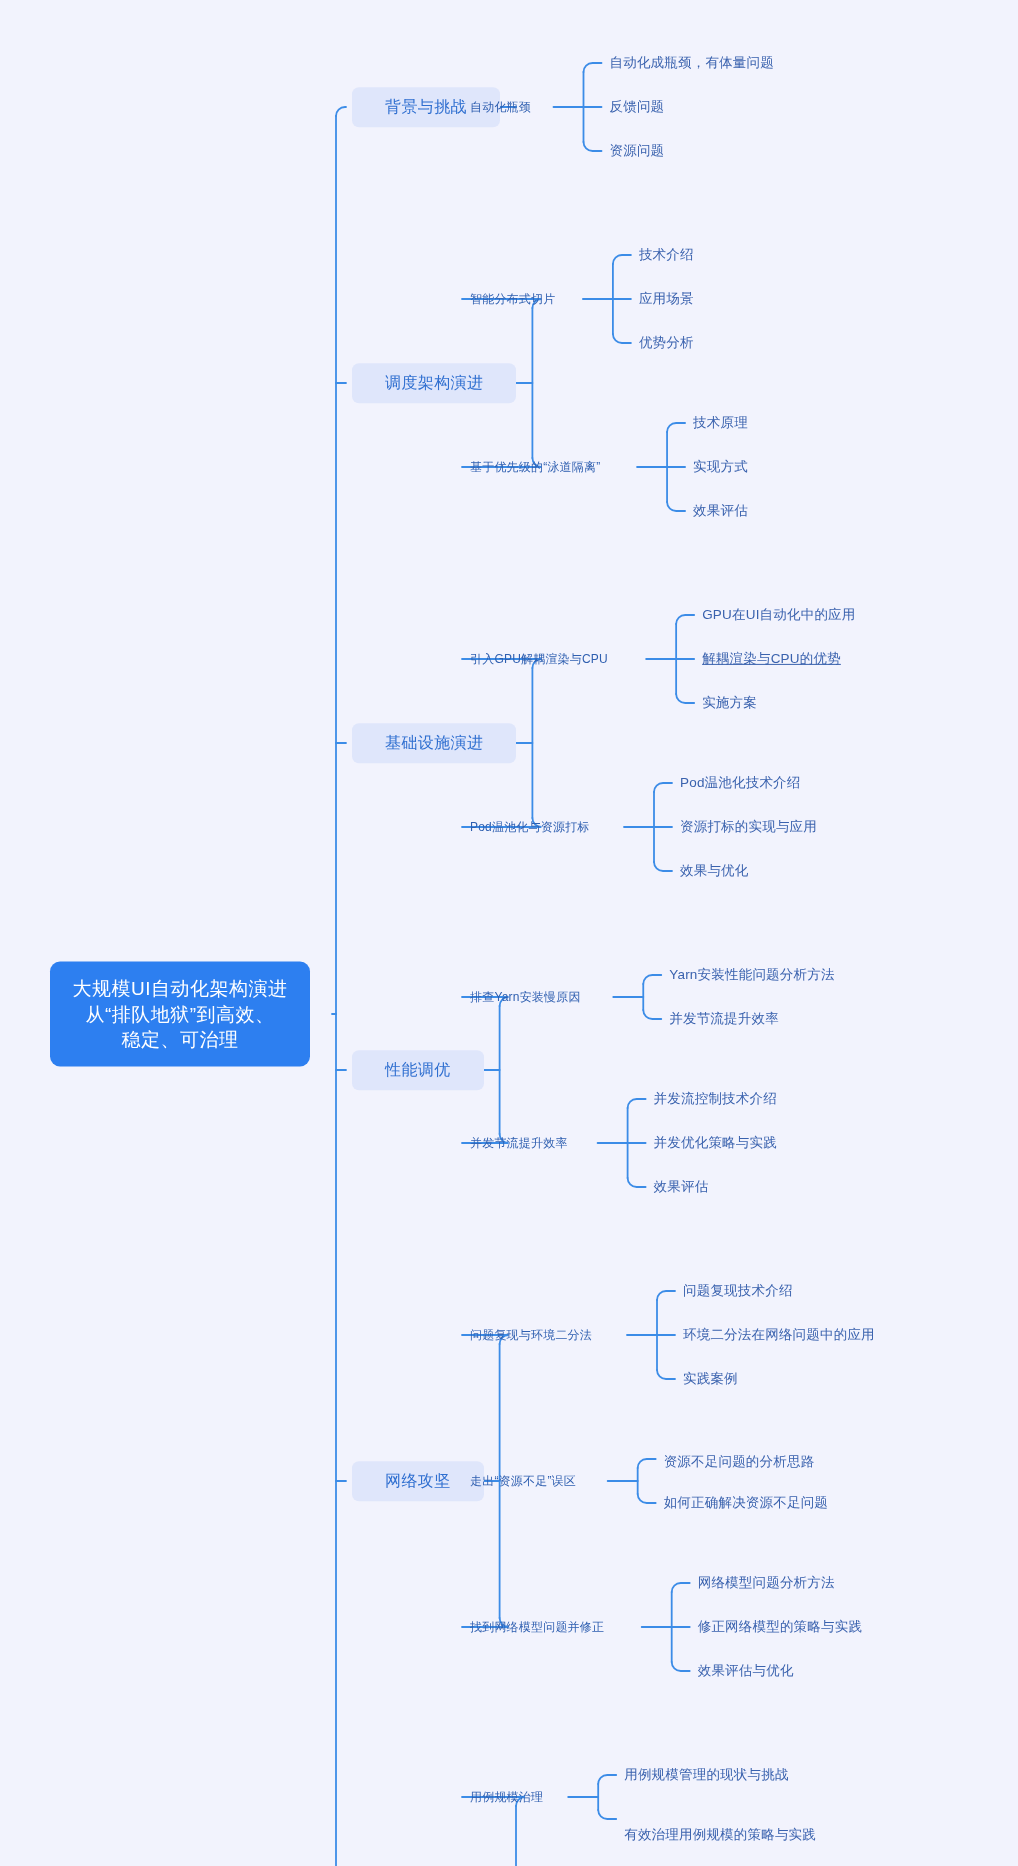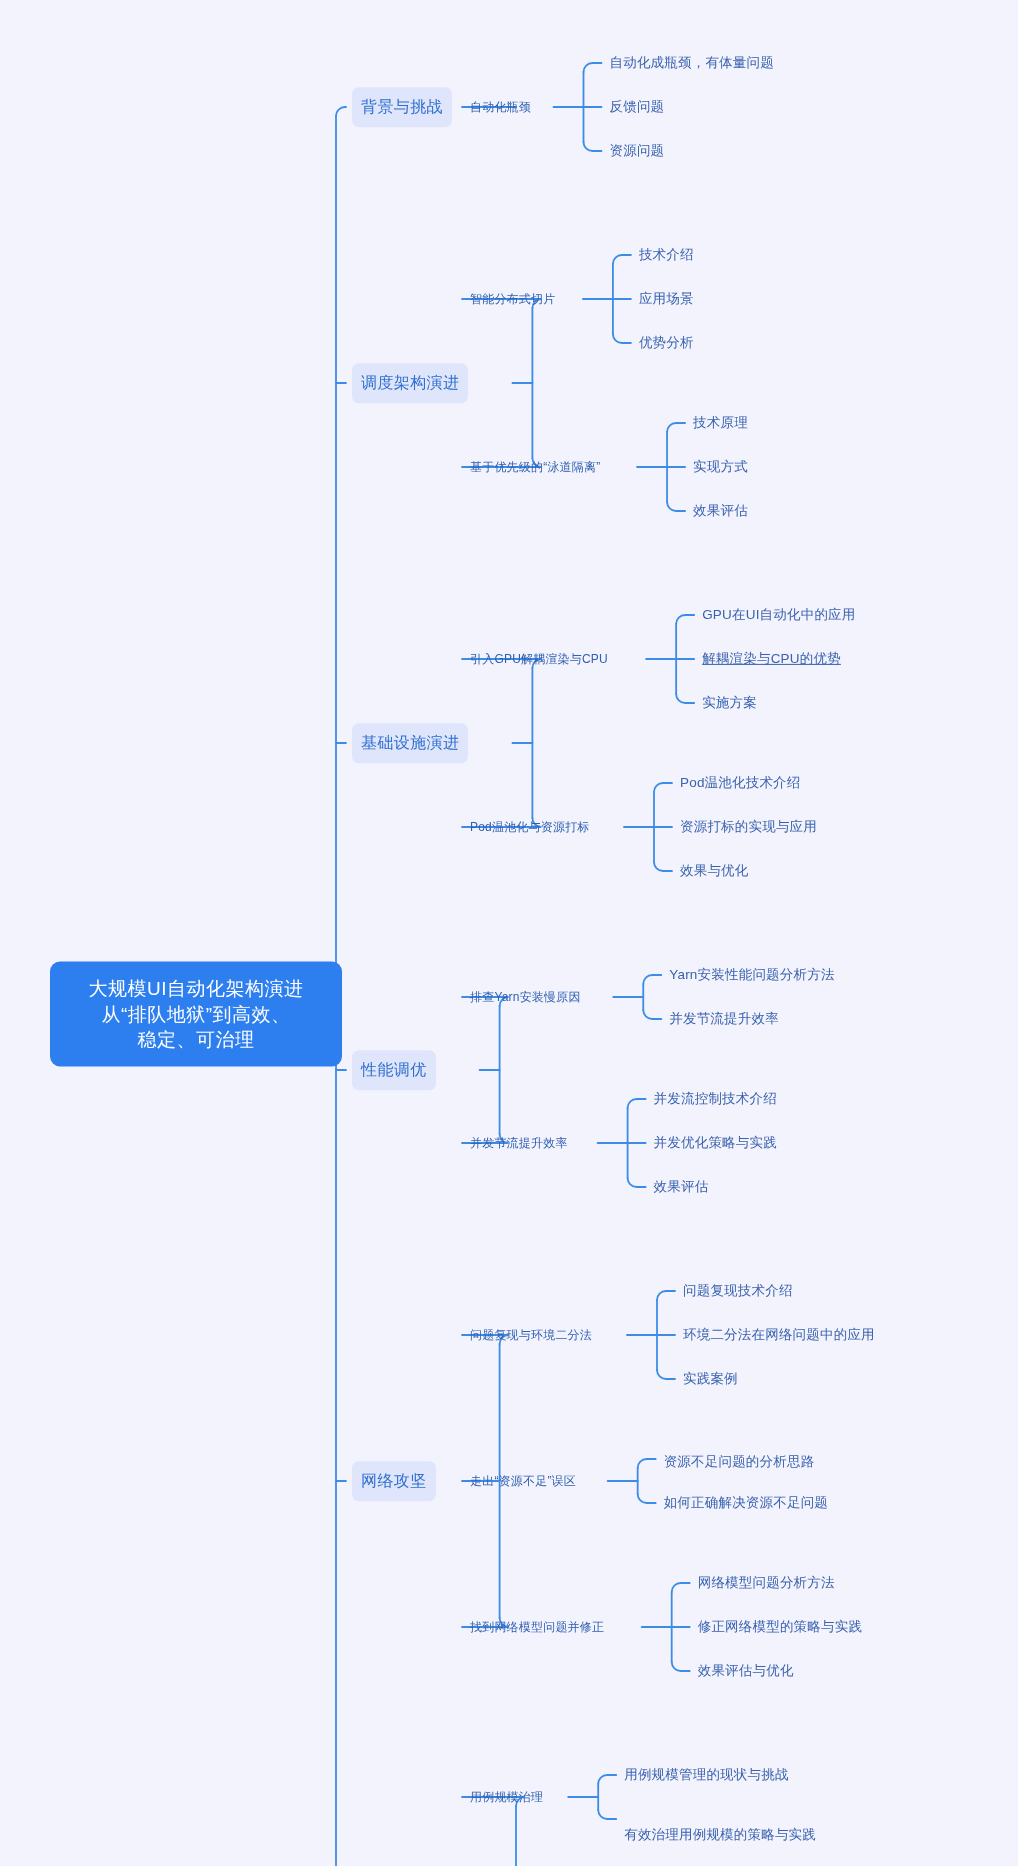--- a/index.html
+++ b/index.html
@@ -45,21 +45,21 @@
     letter-spacing: 0.5px;
     white-space: normal;
   }
   .node-root .line { display: block; }
   
   .node-l1 {
     background: #dfe6fb;
     color: #2f6fd0;
     border-radius: 7px;
     font-size: 16px;
-    padding: 9px 9px;
+    padding: 9px 33px;
     box-sizing: border-box;
     letter-spacing: 0.4px;
   }
   
   .node-l2 {
     color: #2f5fb0;
     font-size: 12px;
     padding: 2px 0;
     letter-spacing: 0.2px;
   }
@@ -163,21 +163,21 @@
       <path d="M 582.90625 1921 L 612.90625 1921" fill="none" stroke="#3c8ce7" stroke-width="1.8" stroke-linecap="round"></path>
       <path d="M 612.90625 1908 A 9 9 0 0 1 621.90625 1899 L 630.90625 1899" fill="none" stroke="#3c8ce7" stroke-width="1.8" stroke-linecap="round"></path>
       <path d="M 612.90625 1908 L 612.90625 1934" fill="none" stroke="#3c8ce7" stroke-width="1.8" stroke-linecap="round"></path>
       <path d="M 612.90625 1934 A 9 9 0 0 0 621.90625 1943 L 630.90625 1943" fill="none" stroke="#3c8ce7" stroke-width="1.8" stroke-linecap="round"></path>
       <path d="M 552.90625 2045 L 582.90625 2045" fill="none" stroke="#3c8ce7" stroke-width="1.8" stroke-linecap="round"></path>
       <path d="M 582.90625 2032 A 9 9 0 0 1 591.90625 2023 L 600.90625 2023" fill="none" stroke="#3c8ce7" stroke-width="1.8" stroke-linecap="round"></path>
       <path d="M 582.90625 2032 L 582.90625 2058" fill="none" stroke="#3c8ce7" stroke-width="1.8" stroke-linecap="round"></path>
       <path d="M 582.90625 2058 A 9 9 0 0 0 591.90625 2067 L 600.90625 2067" fill="none" stroke="#3c8ce7" stroke-width="1.8" stroke-linecap="round"></path>
     </svg>
   <div id="nodes-layer">
-      <div class="node node-root" style="left: 50px; width: 292px; top: 1014px;">
+      <div class="node node-root" style="left: 50px; width: 260px; top: 1014px;">
         <div class="line">大规模UI自动化架构演进</div>
         <div class="line">从“排队地狱”到高效、</div>
         <div class="line">稳定、可治理</div>
       </div>
       <div class="node node-l1" style="left: 352px; top: 107px;"><span>背景与挑战</span></div>
       <div class="node node-l2" style="left: 470px; top: 107px;"><span>自动化瓶颈</span></div>
       <div class="node node-l3" style="left: 609.5px; top: 63px;"><span>自动化成瓶颈，有体量问题</span></div>
       <div class="node node-l3" style="left: 609.5px; top: 107px;"><span>反馈问题</span></div>
       <div class="node node-l3" style="left: 609.5px; top: 151px;"><span>资源问题</span></div>
       <div class="node node-l1" style="left: 352px; top: 383px;"><span>调度架构演进</span></div>

